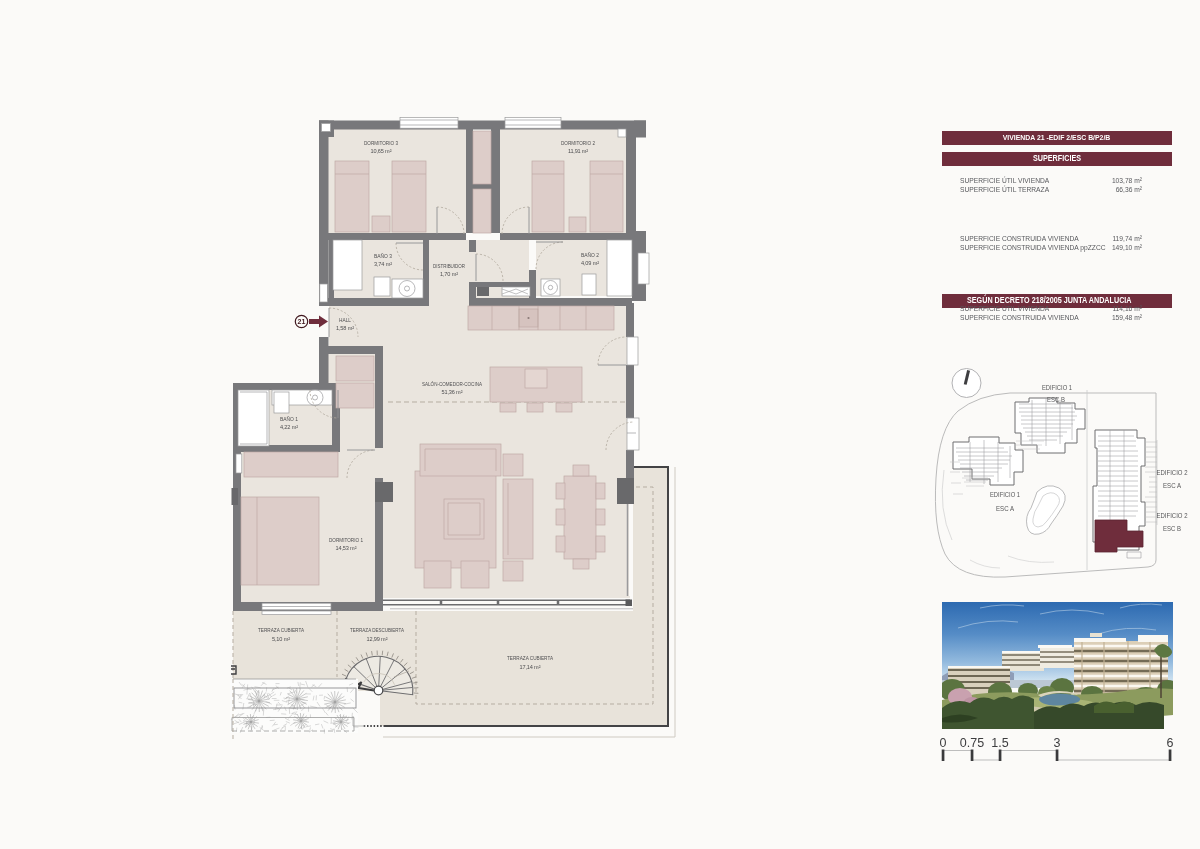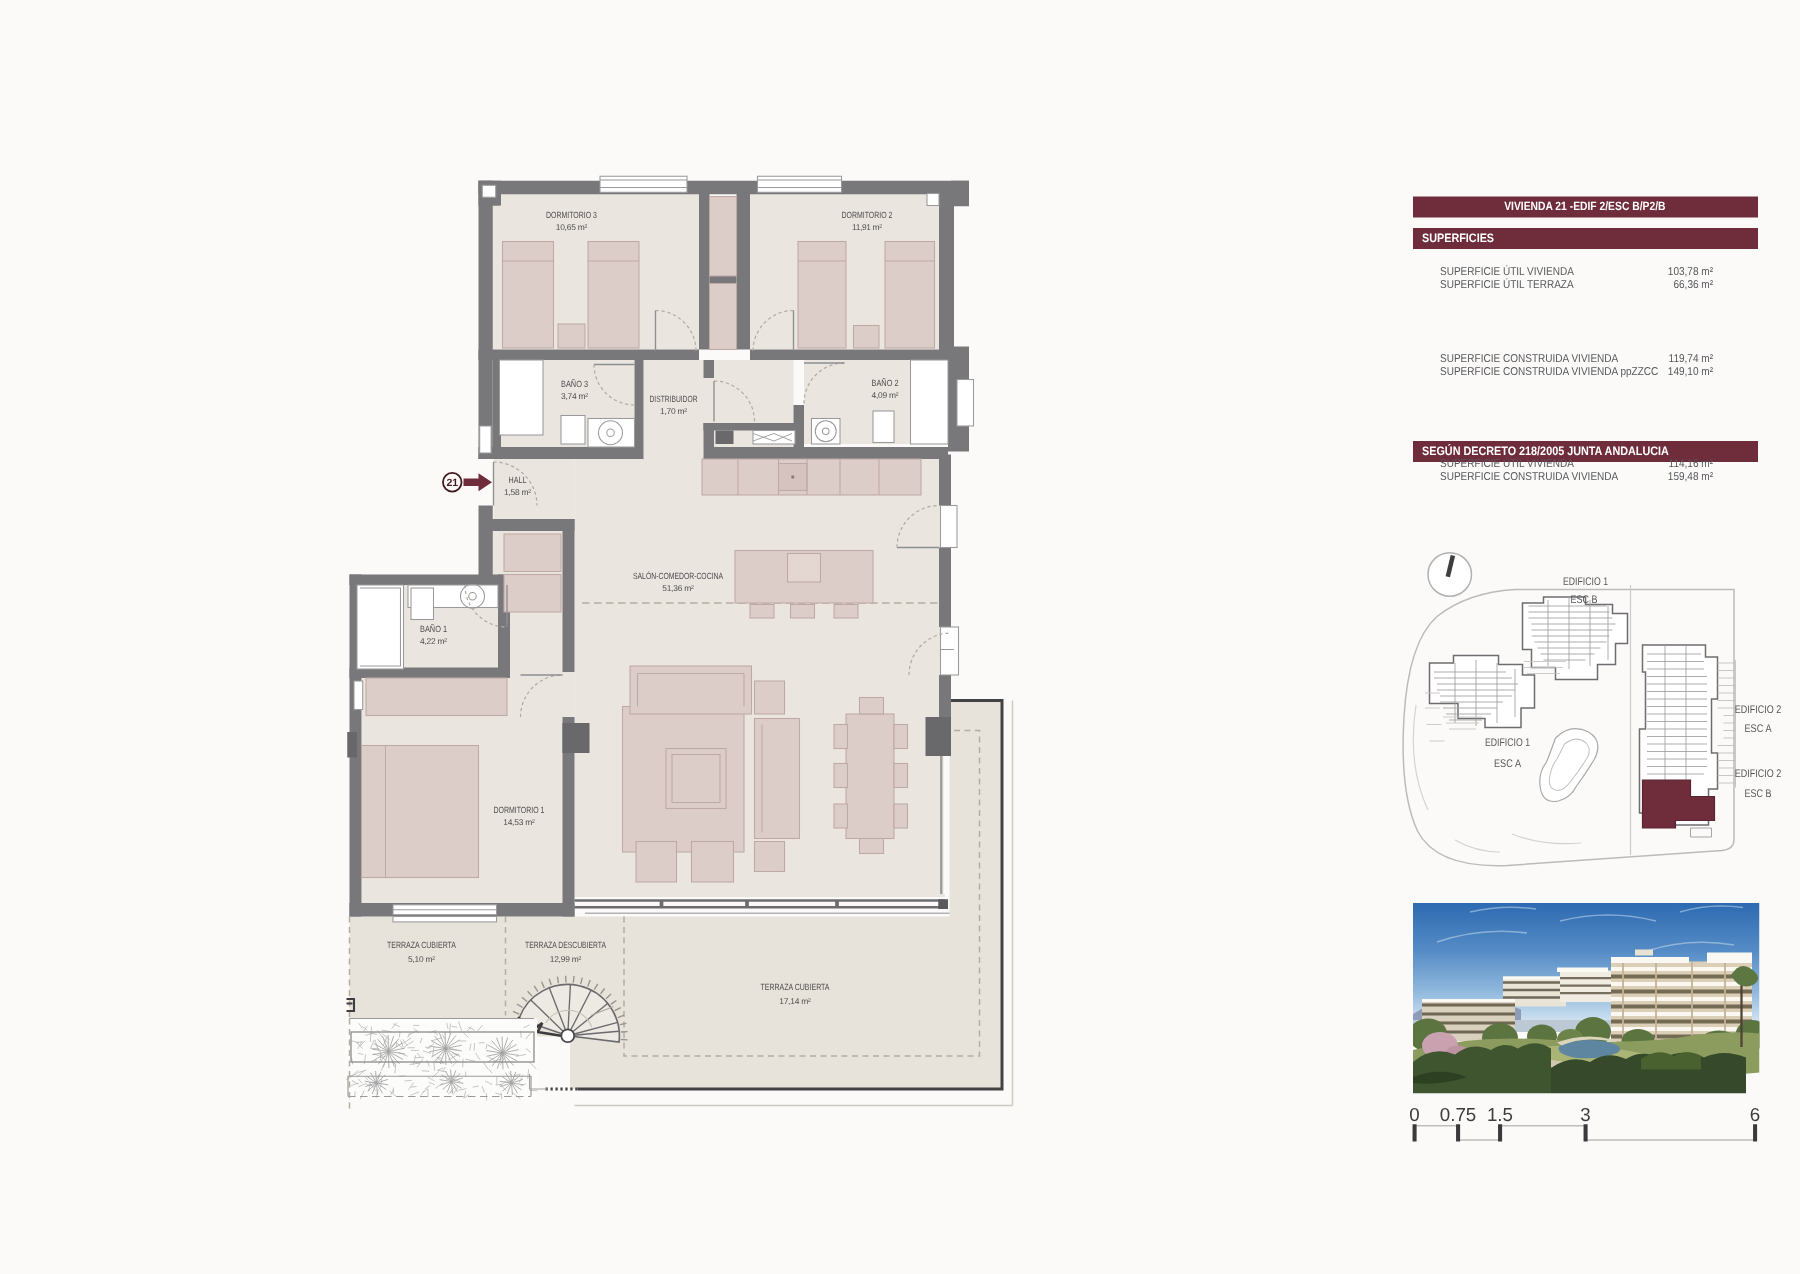--- a/index.html
+++ b/index.html
@@ -1,18 +1,18 @@
 <!DOCTYPE html>
 <html><head>
 <meta charset="utf-8">
 <style>
   html,body{margin:0;padding:0;}
   body{width:1200px;height:849px;background:#fbfaf8;font-family:"Liberation Sans",sans-serif;position:relative;overflow:hidden;}
   #page{position:absolute;left:0;top:0;width:1200px;height:849px;}
-  .hdr{position:absolute;left:942px;width:230px;background:#6f2d3c;color:#fff;font-weight:bold;}
+  .hdr{position:absolute;left:942px;width:230px;background:#6f2d3c;color:#fff;font-weight:bold;text-align:center;}
   .rowtxt{position:absolute;color:#57585c;font-size:7.6px;white-space:nowrap;transform:scaleX(0.88);transform-origin:0 0;}
   .rowval{position:absolute;color:#57585c;font-size:7.6px;text-align:right;white-space:nowrap;transform:scaleX(0.88);transform-origin:100% 0;}
 </style>
 </head>
 <body>
 <svg id="page" viewBox="0 0 1200 849" xmlns="http://www.w3.org/2000/svg">
 
 <g id="plan">
 
   <rect x="233" y="611" width="104" height="68" fill="#e8e3da"></rect>

